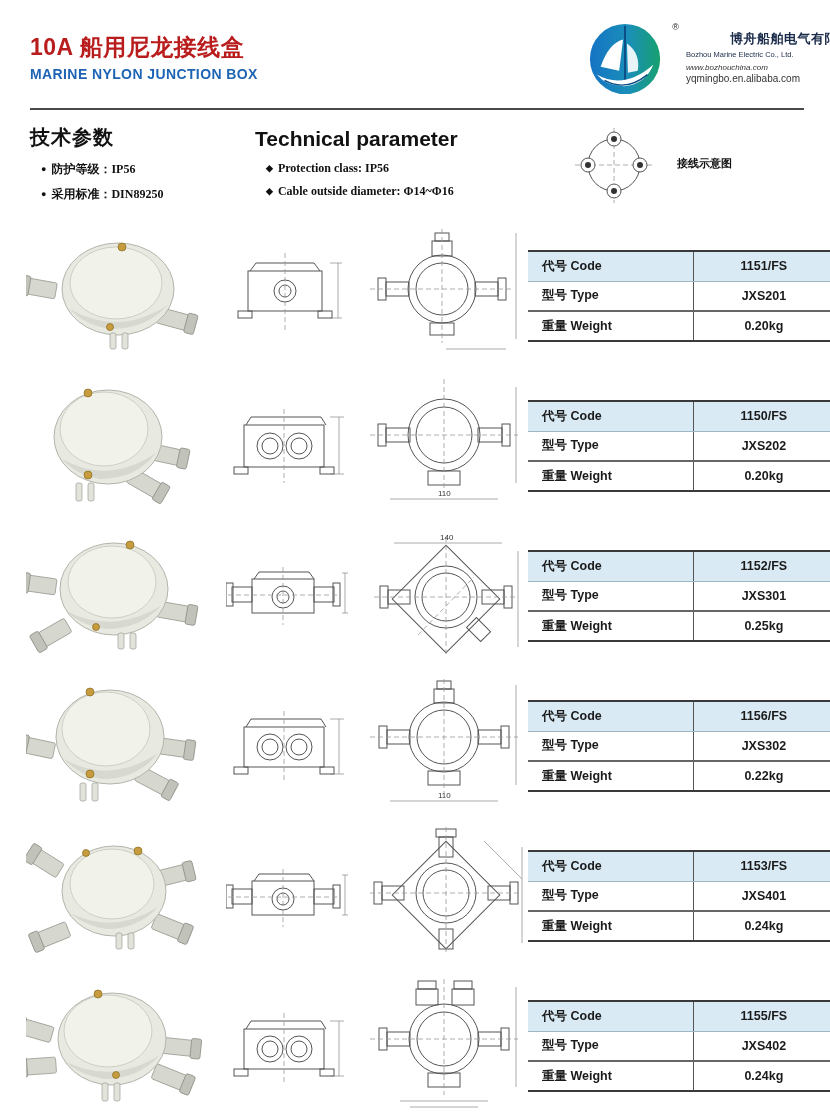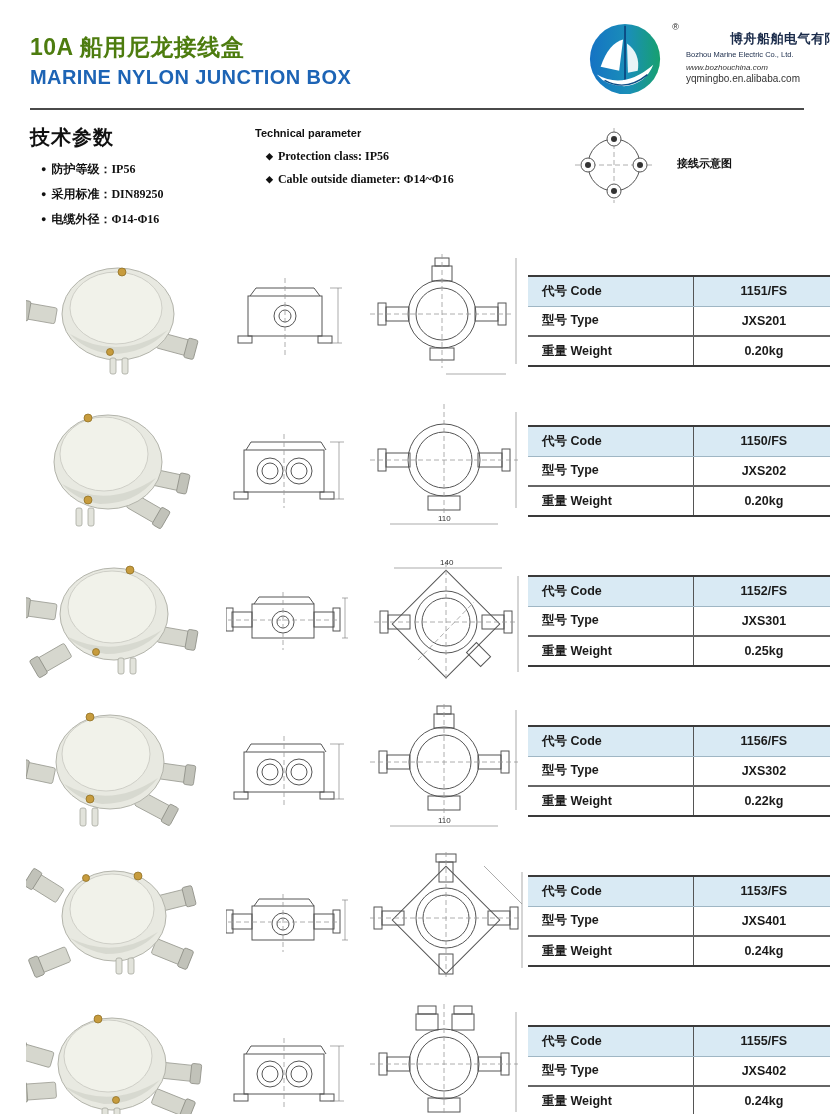--- a/index.html
+++ b/index.html
@@ -4,37 +4,37 @@
 <style>
   * { box-sizing: border-box; }
   html,body { margin:0; padding:0; }
   body {
     width:830px; height:1114px; background:#ffffff; position:relative; overflow:hidden;
     font-family:"Liberation Sans", sans-serif; color:#222;
   }
   
   .header { display:flex; justify-content:space-between; padding:18px 26px 0 30px; }
   .title-block { margin-top:14px; }
-  .page-title { font-size:23px; font-weight:bold; color:#4d7c0f; margin:0 0 3px 0; letter-spacing:0.5px; }
-  .page-subtitle { font-size:20px; font-weight:bold; color:#1d64b5; letter-spacing:0.4px; }
+  .page-title { font-size:23px; font-weight:bold; color:#b91c1c; margin:0 0 3px 0; letter-spacing:0.5px; }
+  .page-subtitle { font-size:14px; font-weight:bold; color:#1d64b5; letter-spacing:0.4px; }
   .logo-block { display:flex; gap:7px; align-items:flex-start; margin-top:2px; }
   .logo-reg { font-size:9px; color:#222; margin-top:2px; }
   .company-lines { margin-top:10px; width:118px; }
   .company-cn { font-size:13px; font-weight:bold; color:#1a2b4a; letter-spacing:0.5px; white-space:nowrap;margin-left:44px; }
   .company-en { font-size:7.5px; font-weight:normal; color:#1a2b4a; margin-top:2px; white-space:nowrap; }
   .company-site { font-size:8px; color:#333; margin-top:4px; white-space:nowrap;font-style:italic; }
   .company-site2 { font-size:10px; color:#333; margin-top:1px; white-space:nowrap; }
   .rule { border-top:2px solid #4a4a4a; margin:10px 26px 0 30px; }
 
   
   .params { display:flex; padding:14px 30px 0 30px; }
   .params-cn { width:225px; }
   .params-en { width:300px; }
   .params-h-cn { font-size:20px; font-weight:bold; color:#111; margin:0 0 10px 0; letter-spacing:1px; }
-  .params-h-en { font-size:11px; font-weight:bold; color:#111; margin:3px 0 10px 0; }
+  .params-h-en { font-size:21px; font-weight:bold; color:#111; margin:3px 0 10px 0; }
   .param-list { list-style:none; margin:0; padding:0; }
   .param-list li { font-size:12px; font-weight:600; margin:8px 11px; color:#111;font-family:Liberation Serif, serif; }
   .bullet { margin-right:5px; font-size:9px; vertical-align:1px; }
   .schematic-wrap { display:flex; align-items:flex-start; margin-left:18px; margin-top:2px; }
   .schematic-label { font-size:11px; font-weight:bold; color:#111; margin-top:30px; margin-left:22px; }
 
   
   .rows { margin-top:10px; }
   .row { height:150px; display:flex; align-items:center; padding-left:26px; }
   .col-photo { width:182px; flex:none; }
@@ -101,21 +101,20 @@
   </div>
 </div>
 <div class="rule"></div>
 
 <div class="params">
   <div class="params-cn">
     <div class="params-h-cn">技术参数</div>
     <ul class="param-list">
       <li><span class="bullet">●</span><span>防护等级：IP56</span></li>
       <li><span class="bullet">●</span><span>采用标准：DIN89250</span></li>
-      <li><span class="bullet">●</span><span>电缆外径：Φ14-Φ16</span></li>
     </ul>
   </div>
   <div class="params-en">
     <div class="params-h-en">Technical parameter</div>
     <ul class="param-list">
       <li><span class="bullet">◆</span><span>Protection class: IP56</span></li>
       <li><span class="bullet">◆</span><span>Cable outside diameter: Φ14~Φ16</span></li>
     </ul>
   </div>
   <div class="schematic-wrap">

